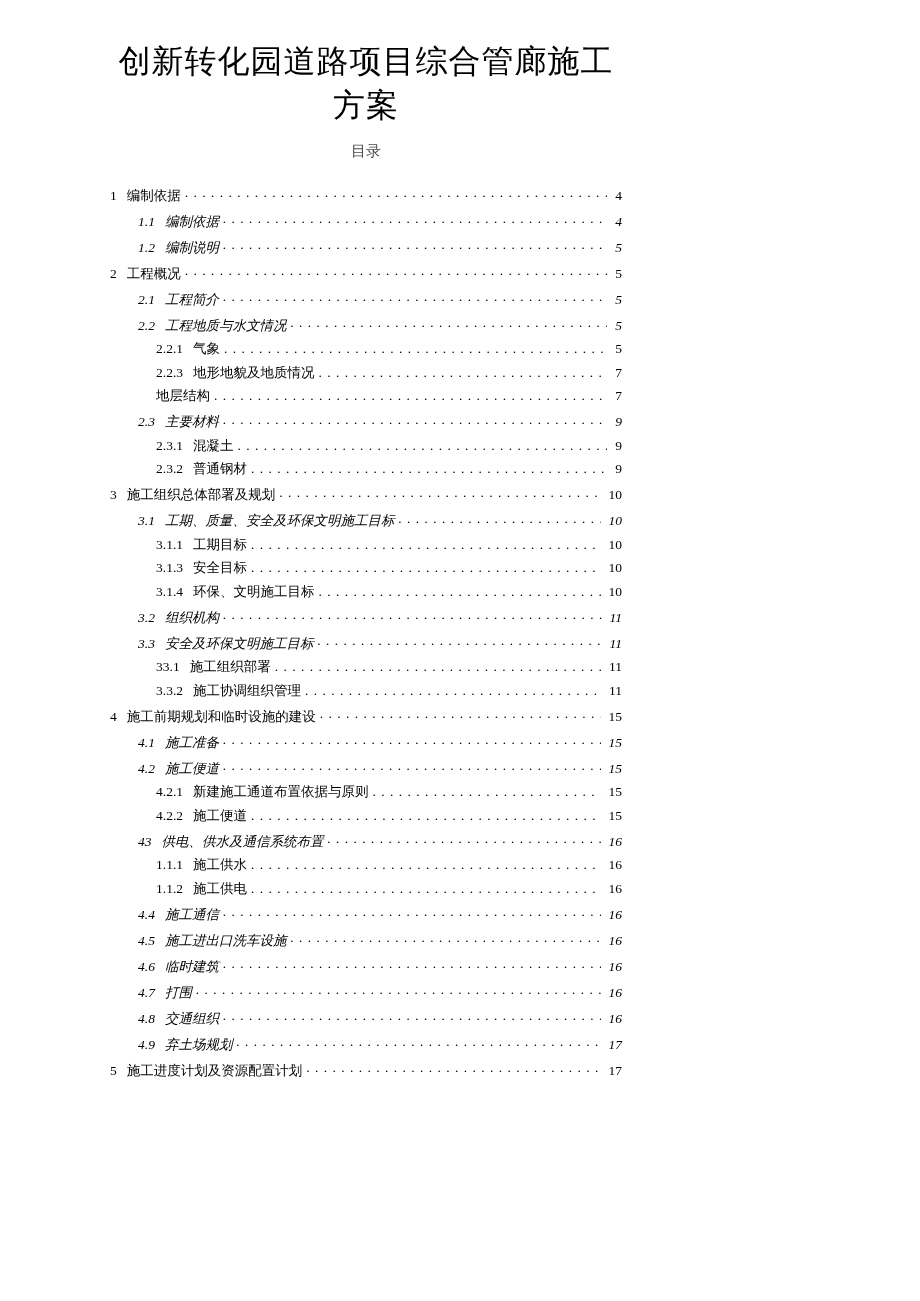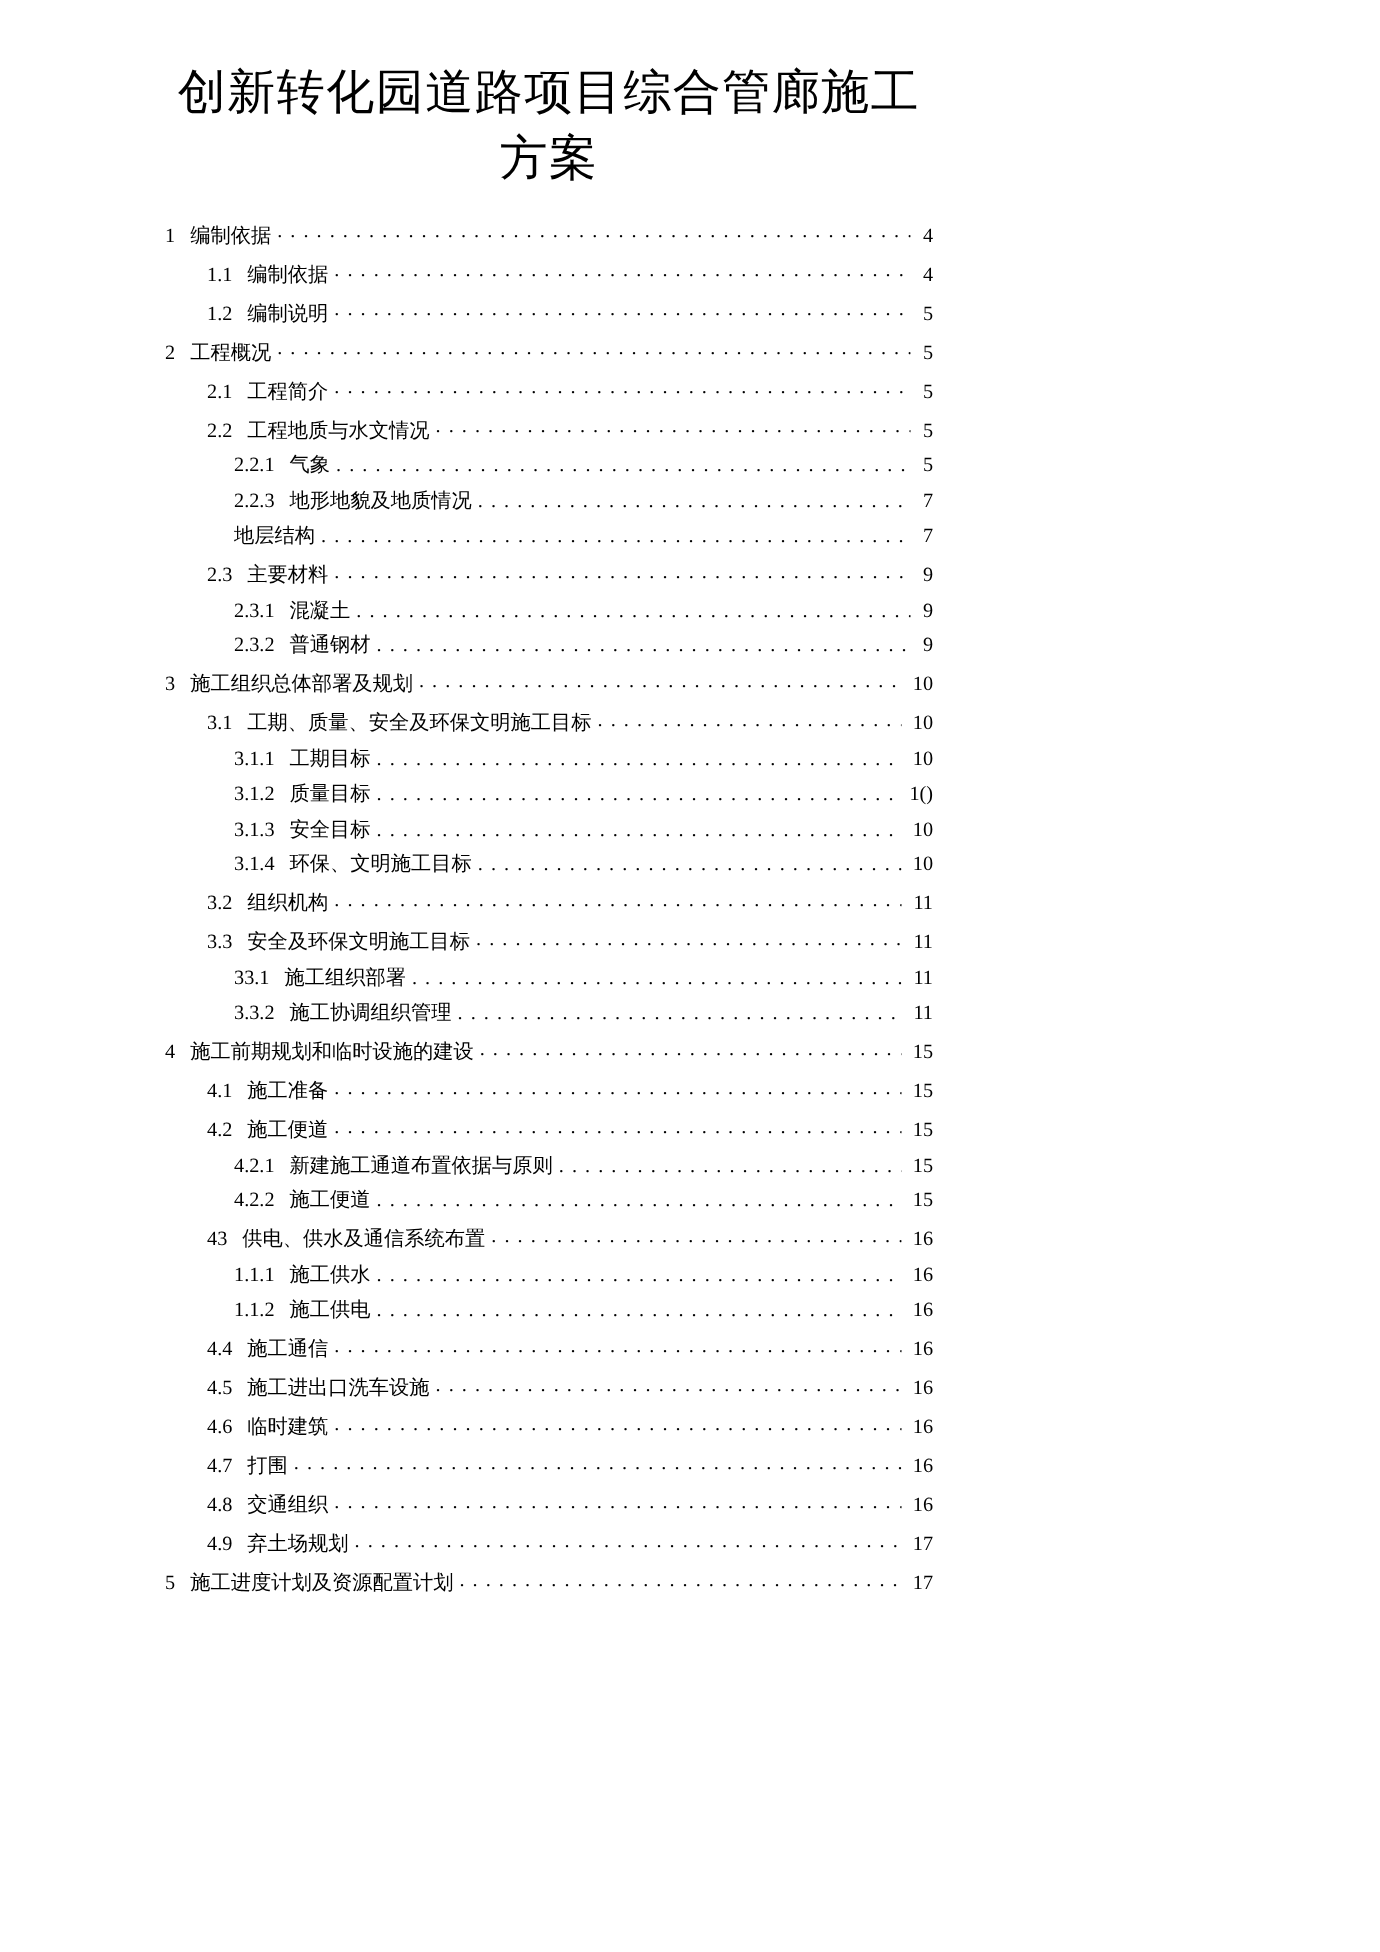--- a/index.html
+++ b/index.html
@@ -62,29 +62,30 @@
     right: 0;
     white-space: nowrap;
     letter-spacing: 1px;
     color: #000;
   }
   .toc-page {
     flex: 0 0 auto;
     padding-left: 4px;
   }
   .lvl-0 { padding-left: 0px; }
-  .lvl-1 { padding-left: 28px; }
+  .lvl-1 { padding-left: 28px; font-style: italic; }
   .lvl-2 { padding-left: 46px; align-items: center; }
 </style>
 </head>
 <body>
 
 <div class="page">
 
   <div class="title">创新转化园道路项目综合管廊施工方案</div>
+  <div class="subtitle">目录</div>
 
   <div class="toc" id="toc">
       <div class="toc-row lvl-0">
         <span class="toc-num">1</span>
         <span class="toc-label">编制依据</span>
         <span class="toc-dots"></span>
         <span class="toc-page">4</span>
       </div>
       <div class="toc-row lvl-1">
         <span class="toc-num">1.1</span>
@@ -163,26 +164,20 @@
         <span class="toc-dots"></span>
         <span class="toc-page">10</span>
       </div>
       <div class="toc-row lvl-2">
         <span class="toc-num">3.1.1</span>
         <span class="toc-label">工期目标</span>
         <span class="toc-dots"></span>
         <span class="toc-page">10</span>
       </div>
       <div class="toc-row lvl-2">
-        <span class="toc-num">3.1.2</span>
-        <span class="toc-label">质量目标</span>
-        <span class="toc-dots"></span>
-        <span class="toc-page">1()</span>
-      </div>
-      <div class="toc-row lvl-2">
         <span class="toc-num">3.1.3</span>
         <span class="toc-label">安全目标</span>
         <span class="toc-dots"></span>
         <span class="toc-page">10</span>
       </div>
       <div class="toc-row lvl-2">
         <span class="toc-num">3.1.4</span>
         <span class="toc-label">环保、文明施工目标</span>
         <span class="toc-dots"></span>
         <span class="toc-page">10</span>

